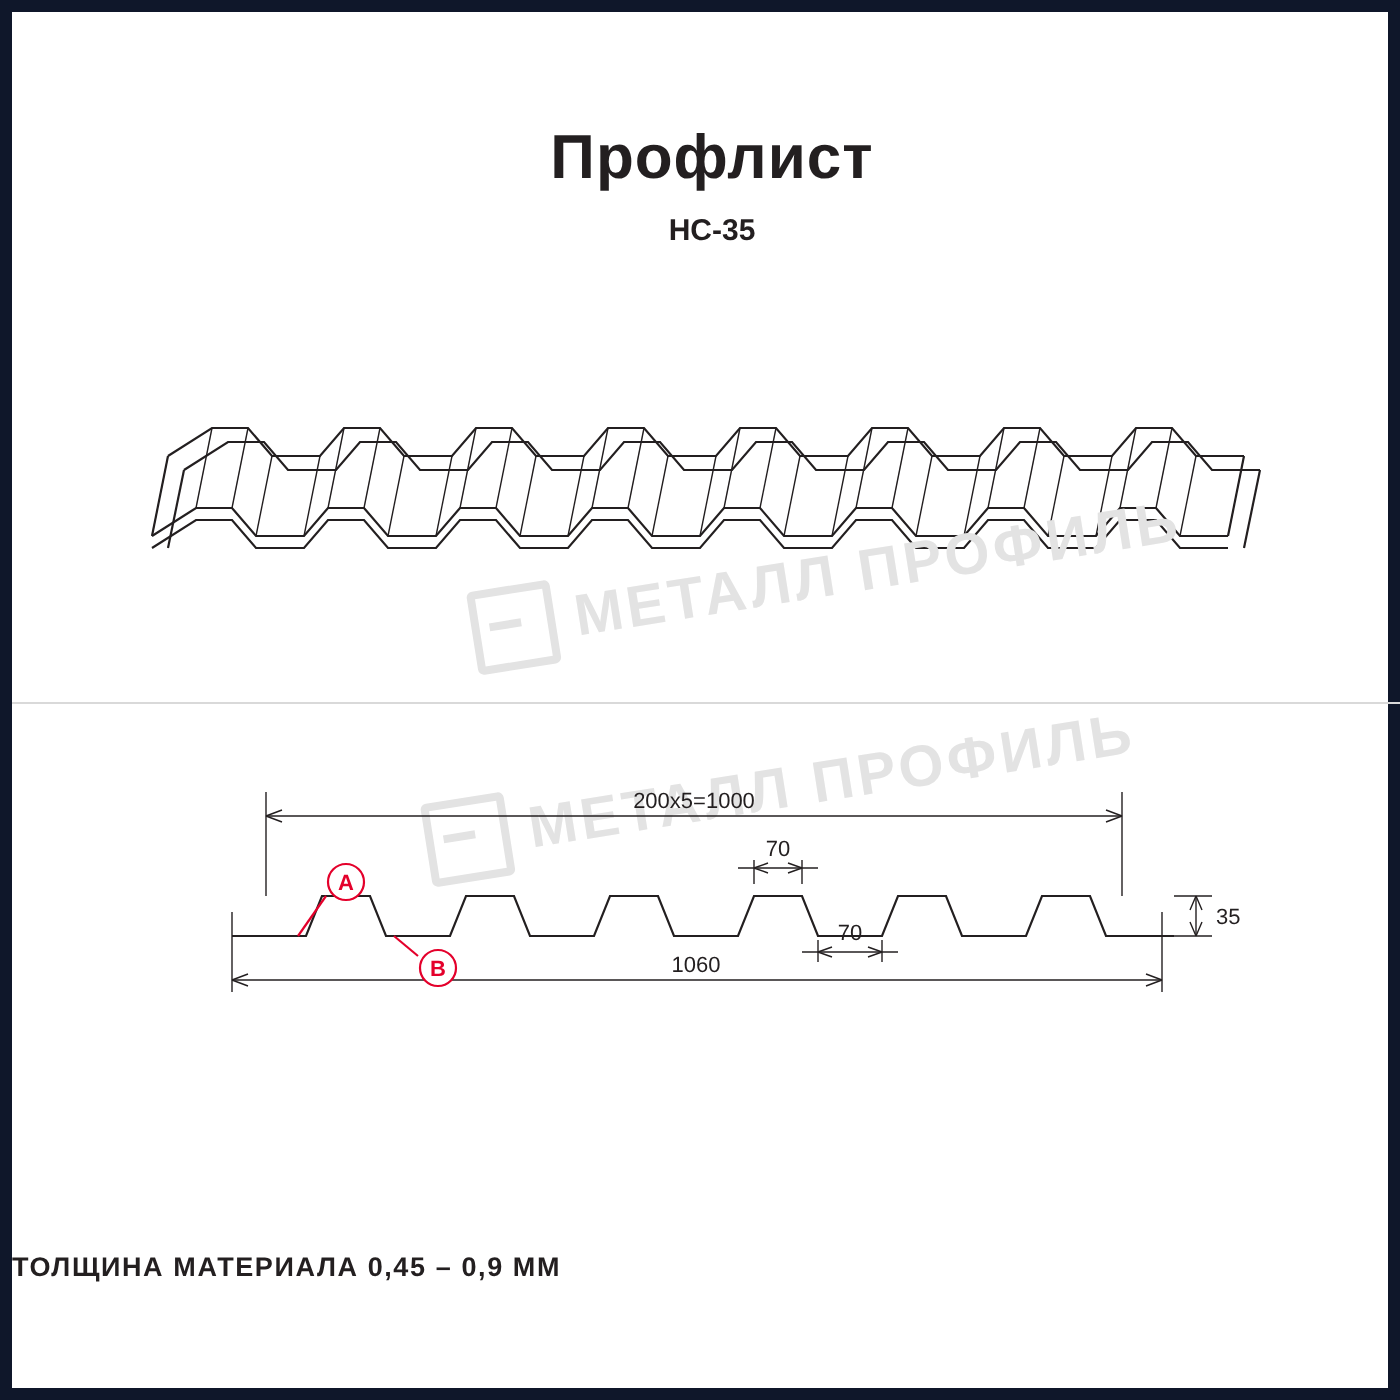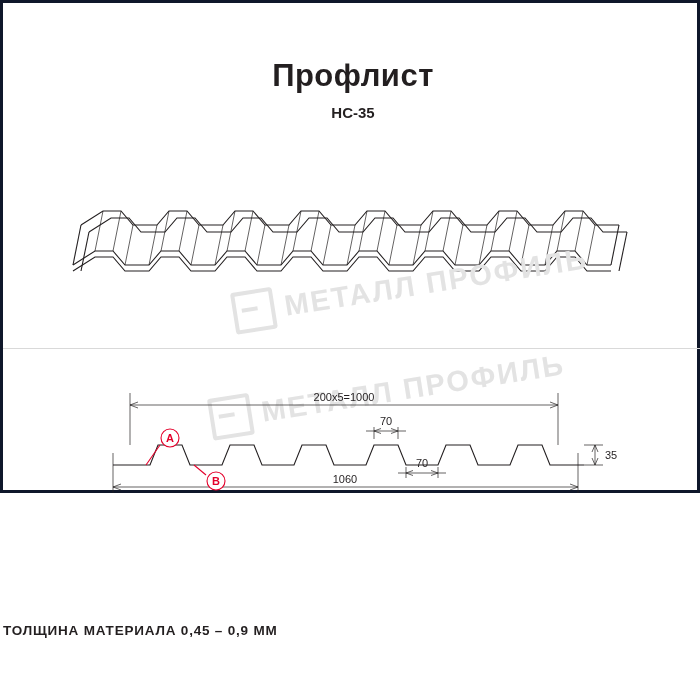--- a/index.html
+++ b/index.html
@@ -11,23 +11,23 @@
     height: 700px;
     background: #ffffff;
     font-family: "Liberation Sans", sans-serif;
     color: #231f20;
     overflow: hidden;
     position: relative;
   }
   .page {
     position: relative;
     width: 700px;
-    height: 493px;
+    height: 700px;
     box-sizing: border-box;
-    border: 3px solid #0f172a;
+    border: 6px solid #0f172a;
   }
 
   
   .title {
     position: absolute;
     top: 55px;
     left: 0;
     width: 700px;
     text-align: center;
     font-size: 31px;

